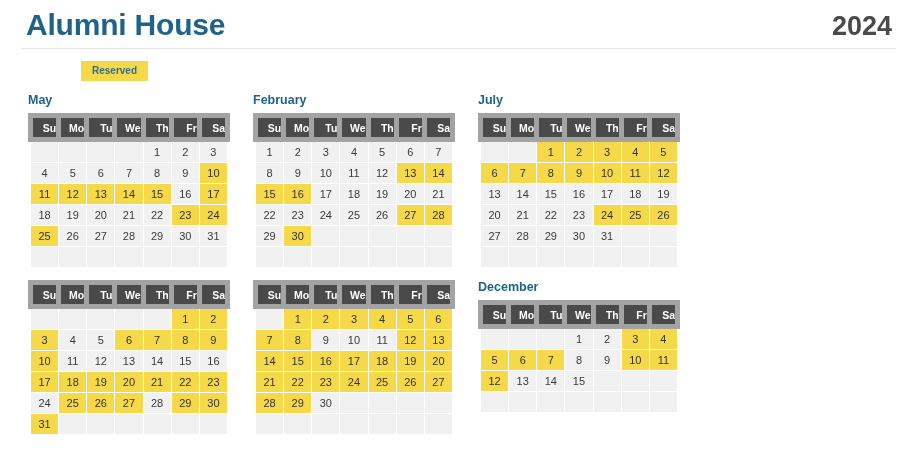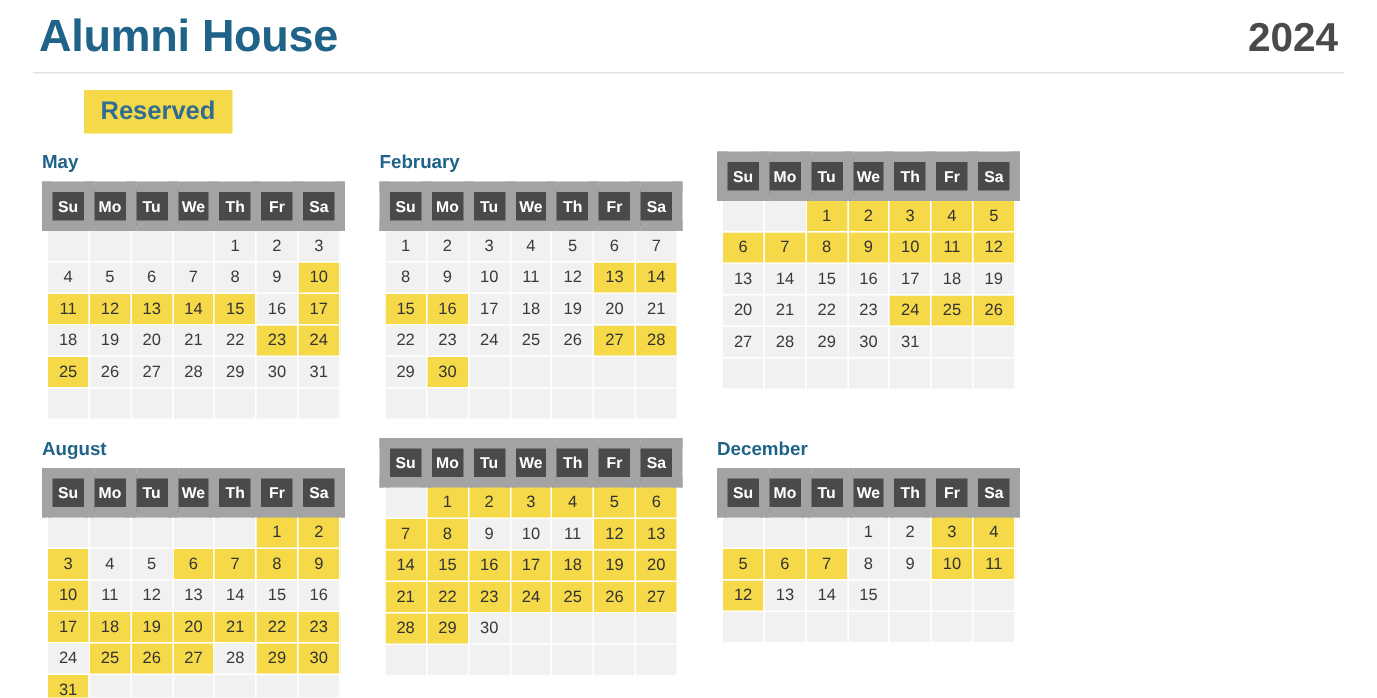--- a/index.html
+++ b/index.html
@@ -39,23 +39,24 @@
     font-weight: bold;
     color: #4a4a4a;
   }
   .legend {
     margin: 11px 0 0 34px;
   }
   .legend-chip {
     display: inline-block;
     background: #f5d949;
     color: #2f6d92;
-    font-size: 17px;
+    font-size: 10px;
     font-weight: bold;
     padding: 4px 11px 5px 11px;
+    margin-left: 25px;
   }
   .months {
     margin-top: 12px;
     display: flex;
     flex-wrap: wrap;
     padding-left: 6px;
   }
   .month {
     width: 202px;
     margin-right: 23px;
@@ -72,22 +73,23 @@
     border-collapse: collapse;
     width: 202px;
     table-layout: fixed;
   }
   table.cal th {
     background: #4a4a4a;
     color: #ffffff;
     font-size: 10.5px;
     font-weight: bold;
     height: 19px;
-    border: 7px solid #a3a3a3;
+    border: 5px solid #a3a3a3;
     padding: 0;
+    text-align: right;
   }
   table.cal td {
     height: 20px;
     font-size: 11px;
     text-align: center;
     color: #3a3a3a;
     background: #f1f1f1;
     border: 1px solid #ffffff;
     padding: 0;
   }
@@ -253,20 +255,21 @@
               <td class="empty"></td>
               <td class="empty"></td>
               <td class="empty"></td>
               <td class="empty"></td>
               <td class="empty"></td>
             </tr>
           </tbody>
         </table>
       </div>
       <div class="month">
+        <div class="month-name">July</div>
         <table class="cal">
           <thead>
             <tr>
               <th>Su</th>
               <th>Mo</th>
               <th>Tu</th>
               <th>We</th>
               <th>Th</th>
               <th>Fr</th>
               <th>Sa</th>
@@ -324,21 +327,20 @@
               <td class="empty"></td>
               <td class="empty"></td>
               <td class="empty"></td>
               <td class="empty"></td>
               <td class="empty"></td>
             </tr>
           </tbody>
         </table>
       </div>
       <div class="month">
-        <div class="month-name">August</div>
         <table class="cal">
           <thead>
             <tr>
               <th>Su</th>
               <th>Mo</th>
               <th>Tu</th>
               <th>We</th>
               <th>Th</th>
               <th>Fr</th>
               <th>Sa</th>

